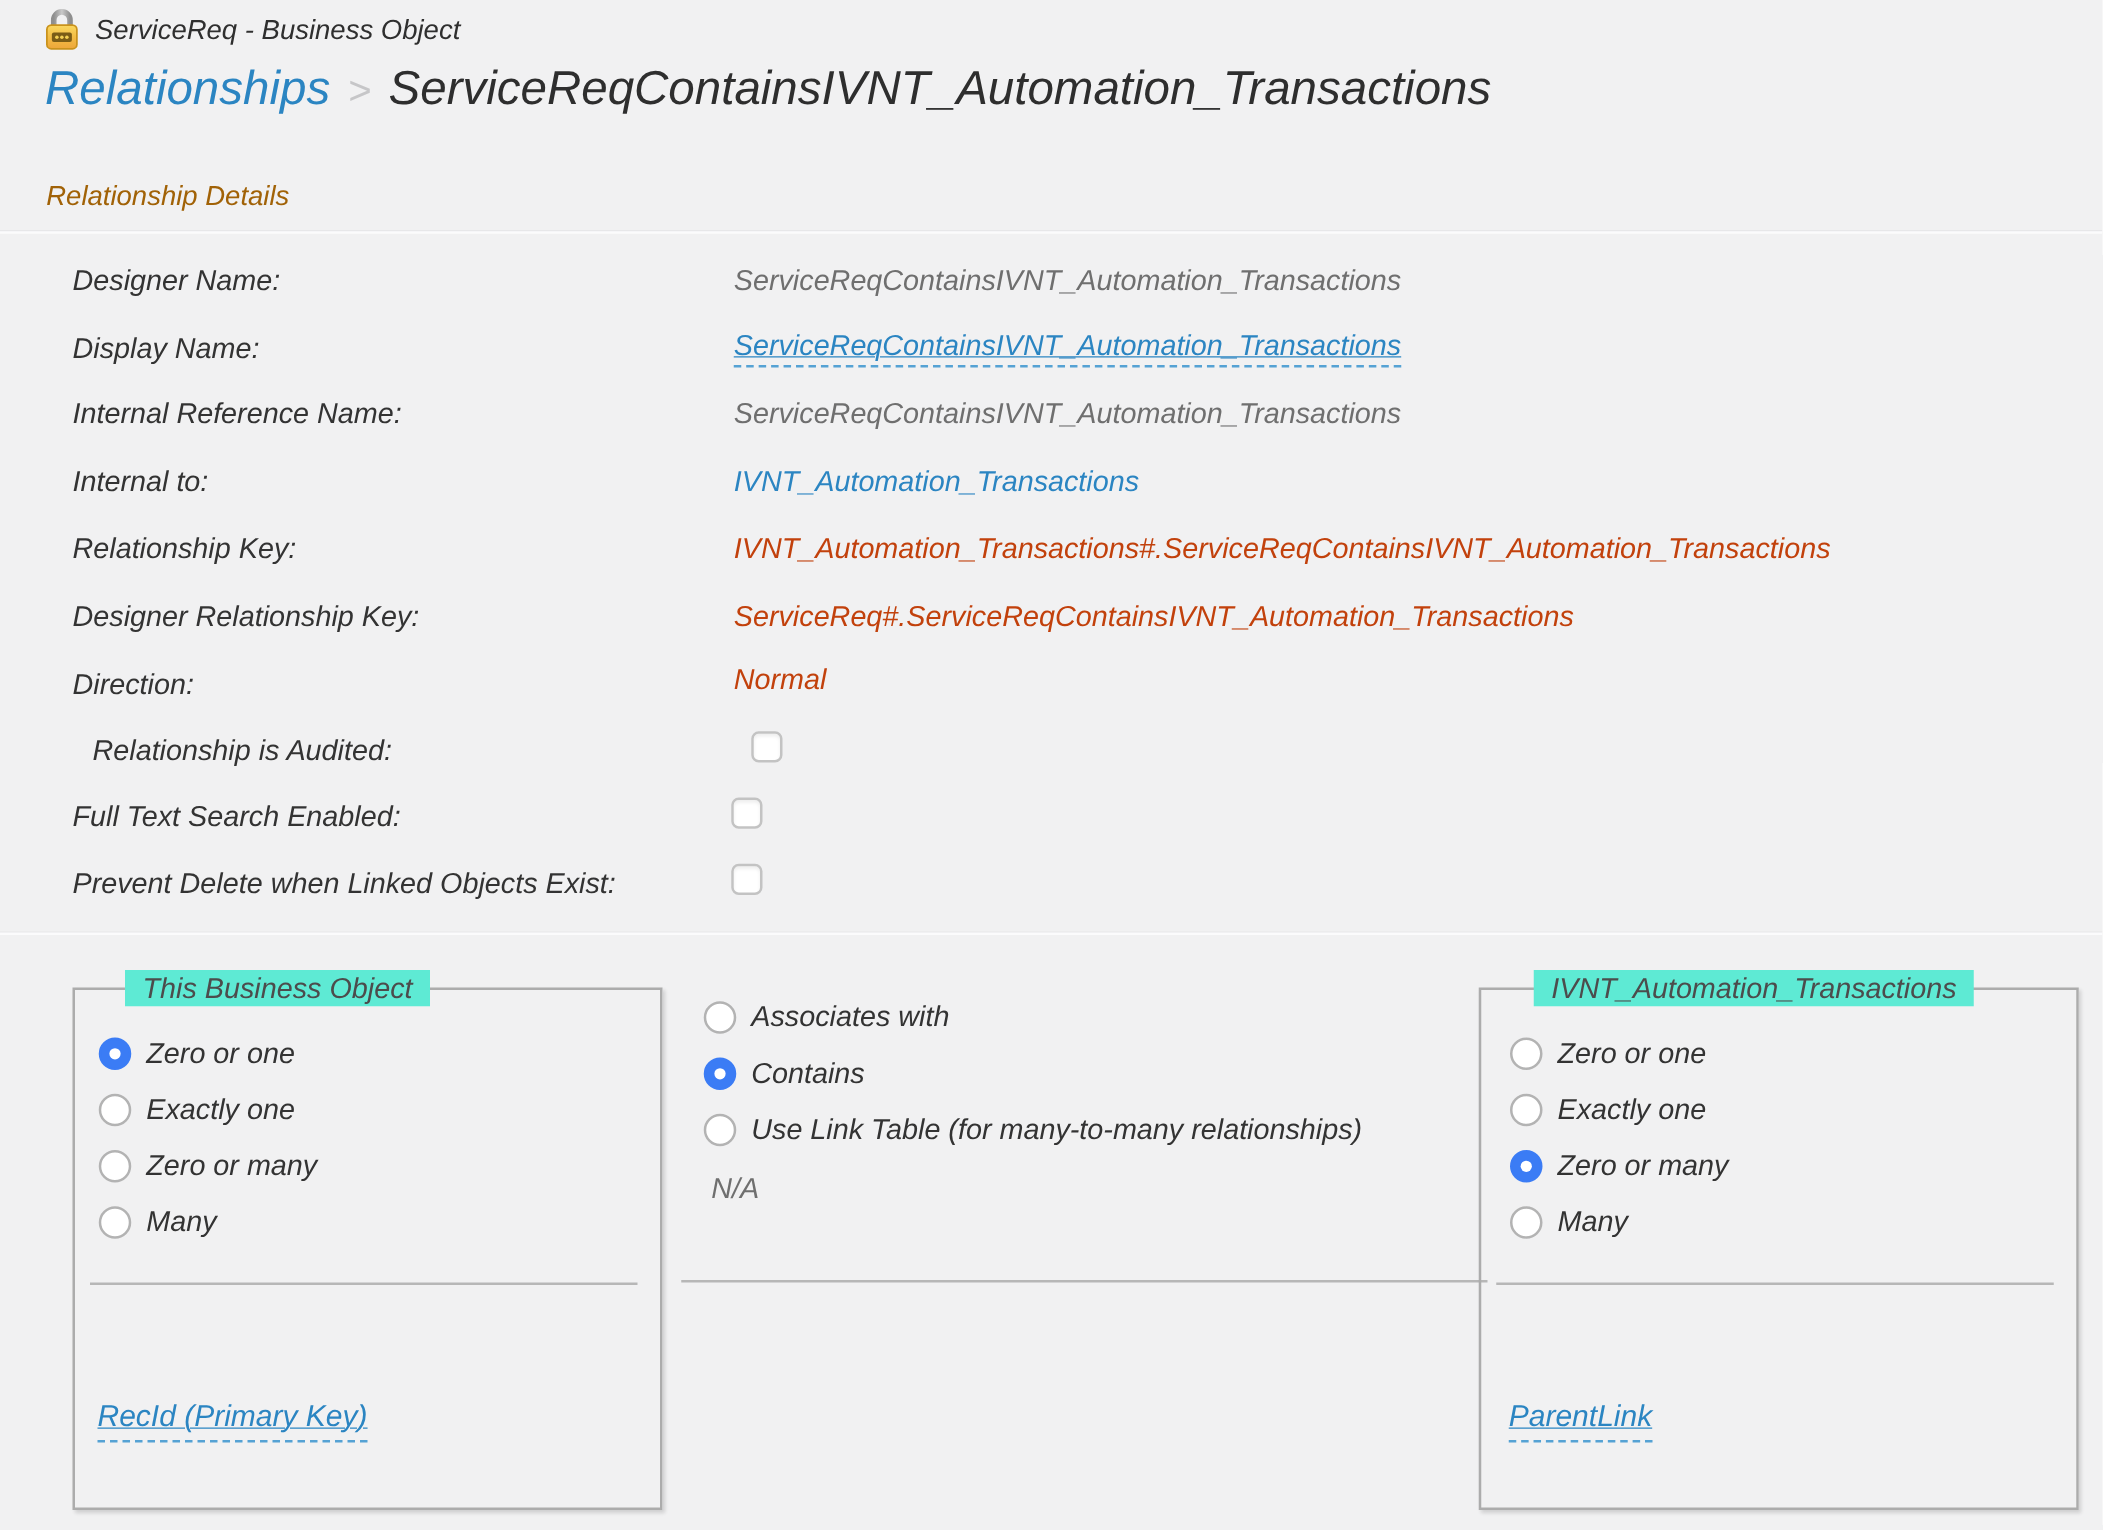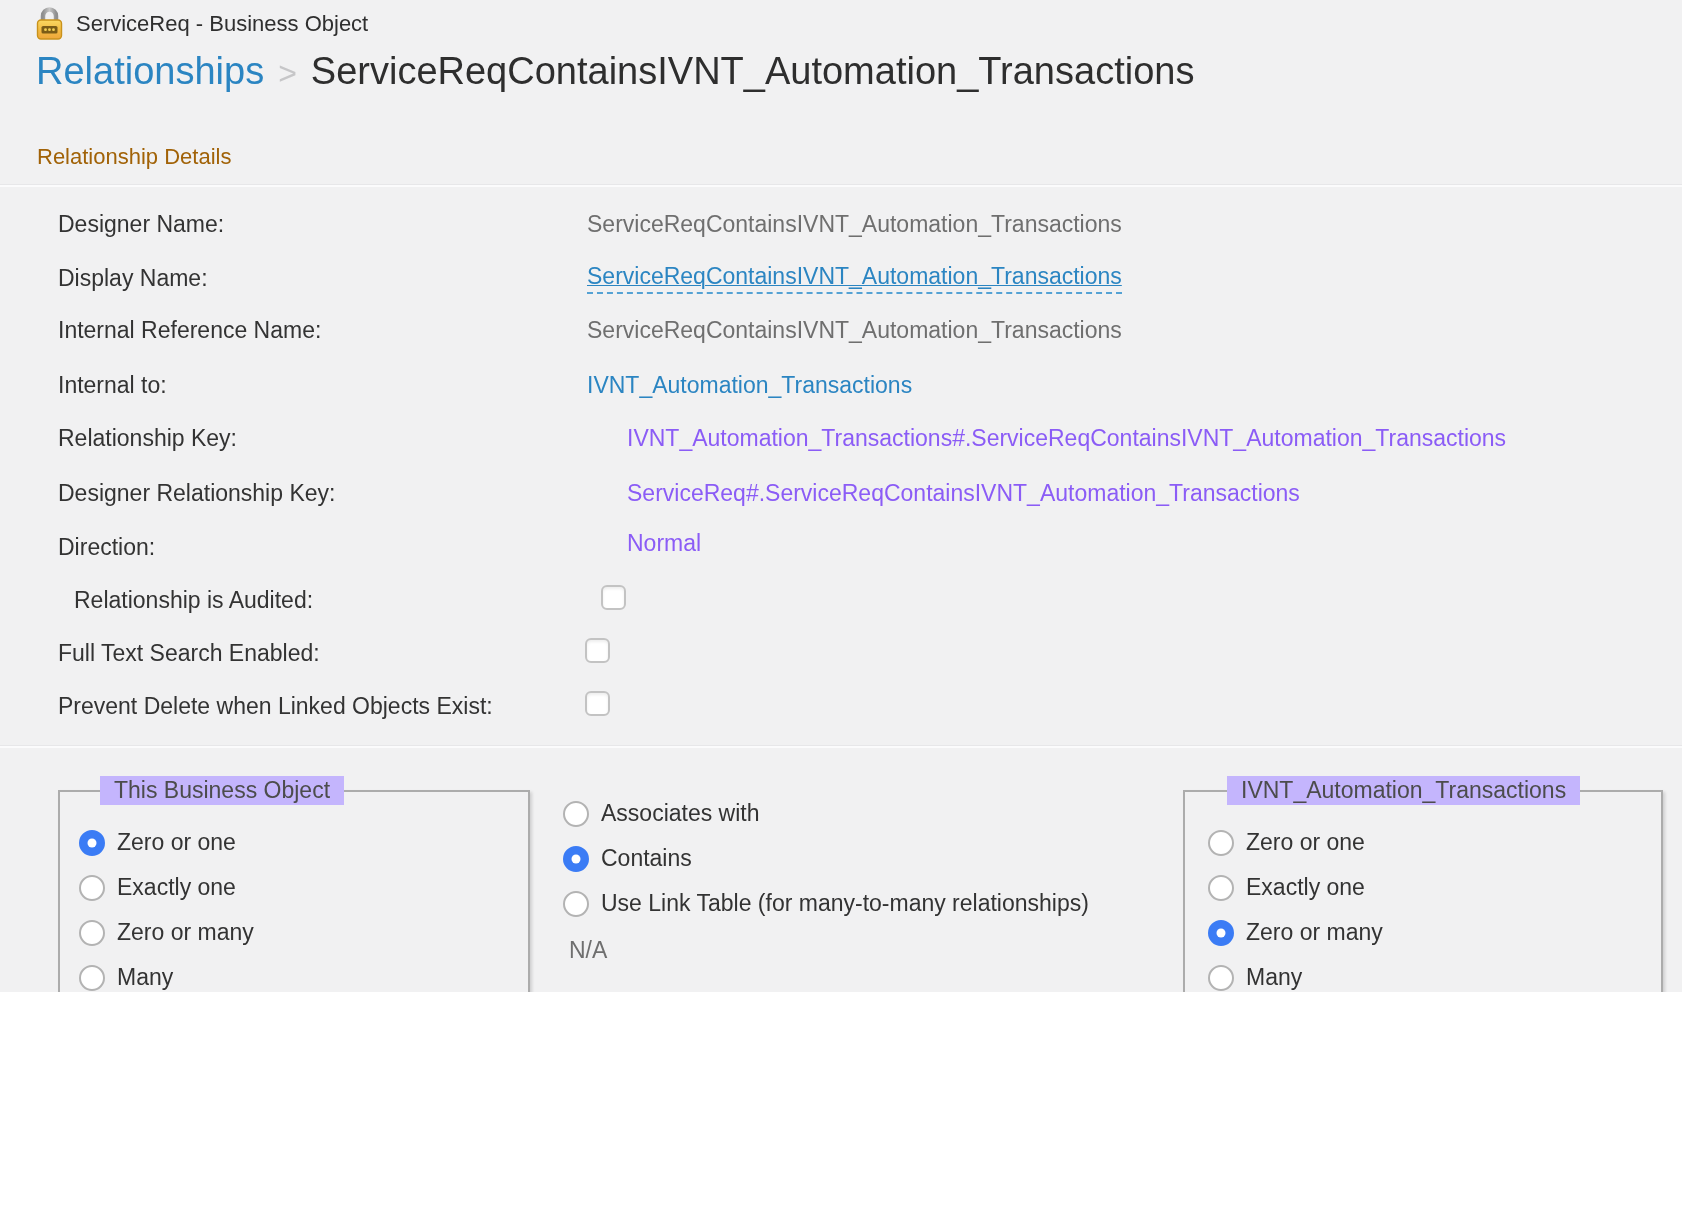--- a/index.html
+++ b/index.html
@@ -1,49 +1,49 @@
 <!DOCTYPE html>
 <html><head>
 <meta charset="utf-8">
 <style>
   html,body{margin:0;padding:0;}
   body{font-family:"Liberation Sans","DejaVu Sans",sans-serif;}
-  .stage{position:relative;width:1682px;height:992px;background:#f1f1f2;overflow:hidden;color:#3a3a3a;}
+  .stage{position:relative;width:1682px;height:1224px;background:#f1f1f2;overflow:hidden;color:#3a3a3a;font-style:italic;}
 
   
   .titlebar{position:absolute;left:34px;top:6px;display:flex;align-items:center;gap:11px;}
   .titlebar .win-title{font-size:22px;color:#2f2f2f;}
 
   
   .pagehead{position:absolute;left:36px;top:50px;display:flex;align-items:baseline;gap:14px;white-space:nowrap;}
   .crumb-parent{font-size:38px;color:#2b85c2;text-decoration:none;cursor:pointer;}
   .crumb-sep{font-size:32px;color:#c6c6c8;}
   .crumb-title{font-size:38px;color:#2e2e2e;}
 
   
   .section-title{position:absolute;left:37px;top:144px;font-size:22px;color:#a16207;}
   .divider-light{position:absolute;left:0;width:1682px;height:2px;background:#fbfbfc;border-top:1px solid #e7e7e9;}
 
   
   .drow{position:absolute;left:0;width:1682px;height:30px;}
   .drow .lbl{position:absolute;left:58px;top:0;font-size:23px;color:#333333;line-height:30px;white-space:nowrap;}
   .drow .val{position:absolute;left:587px;top:0;font-size:23px;line-height:30px;white-space:nowrap;}
   .val.gray{color:#6f6f6f;}
-  .val.dark{color:#8b5cf6;margin-left:40px;}
+  .val.dark{color:#c2410c;}
   .val.link{color:#2b85c2;cursor:pointer;}
   .val.link-dashed{color:#2b85c2;cursor:pointer;text-decoration:underline;text-decoration-thickness:1px;
       border-bottom:2px dashed #55a2d4;padding-bottom:3px;line-height:26px;}
   .checkbox{position:absolute;left:585px;width:25px;height:25px;box-sizing:border-box;
       border:2px solid #c3c3c3;border-radius:6px;background:#ffffff;
       box-shadow:inset 0 2px 3px rgba(0,0,0,0.07);cursor:pointer;}
 
   
   .panel{position:absolute;box-sizing:border-box;border:2px solid #acacac;background:transparent;
       box-shadow:2px 2px 3px rgba(0,0,0,0.14);}
-  .panel .legend{position:absolute;top:-16px;font-size:23px;color:#4c4c4c;background:#c4b5fd;
+  .panel .legend{position:absolute;top:-16px;font-size:23px;color:#4c4c4c;background:#5eead4;
       padding:1px 14px;white-space:nowrap;}
   .radio-row{position:absolute;display:flex;align-items:center;gap:12px;white-space:nowrap;cursor:pointer;text-align:center;}
   .radio{width:26px;height:26px;border-radius:50%;background:#fff;border:2px solid #b3b3b3;
       box-sizing:border-box;flex:0 0 auto;position:relative;}
   .radio.selected{background:#3b7cf5;border-color:#3b7cf5;}
   .radio.selected::after{content:'';position:absolute;left:50%;top:50%;width:9px;height:9px;border-radius:50%;
       background:#fff;transform:translate(-50%,-50%);}
   .radio-label{font-size:23px;color:#333;}
   .inner-divider{position:absolute;height:2px;background:#b7b7b7;}
   .panel-link{position:absolute;font-size:24px;color:#2b85c2;cursor:pointer;text-decoration:underline;

